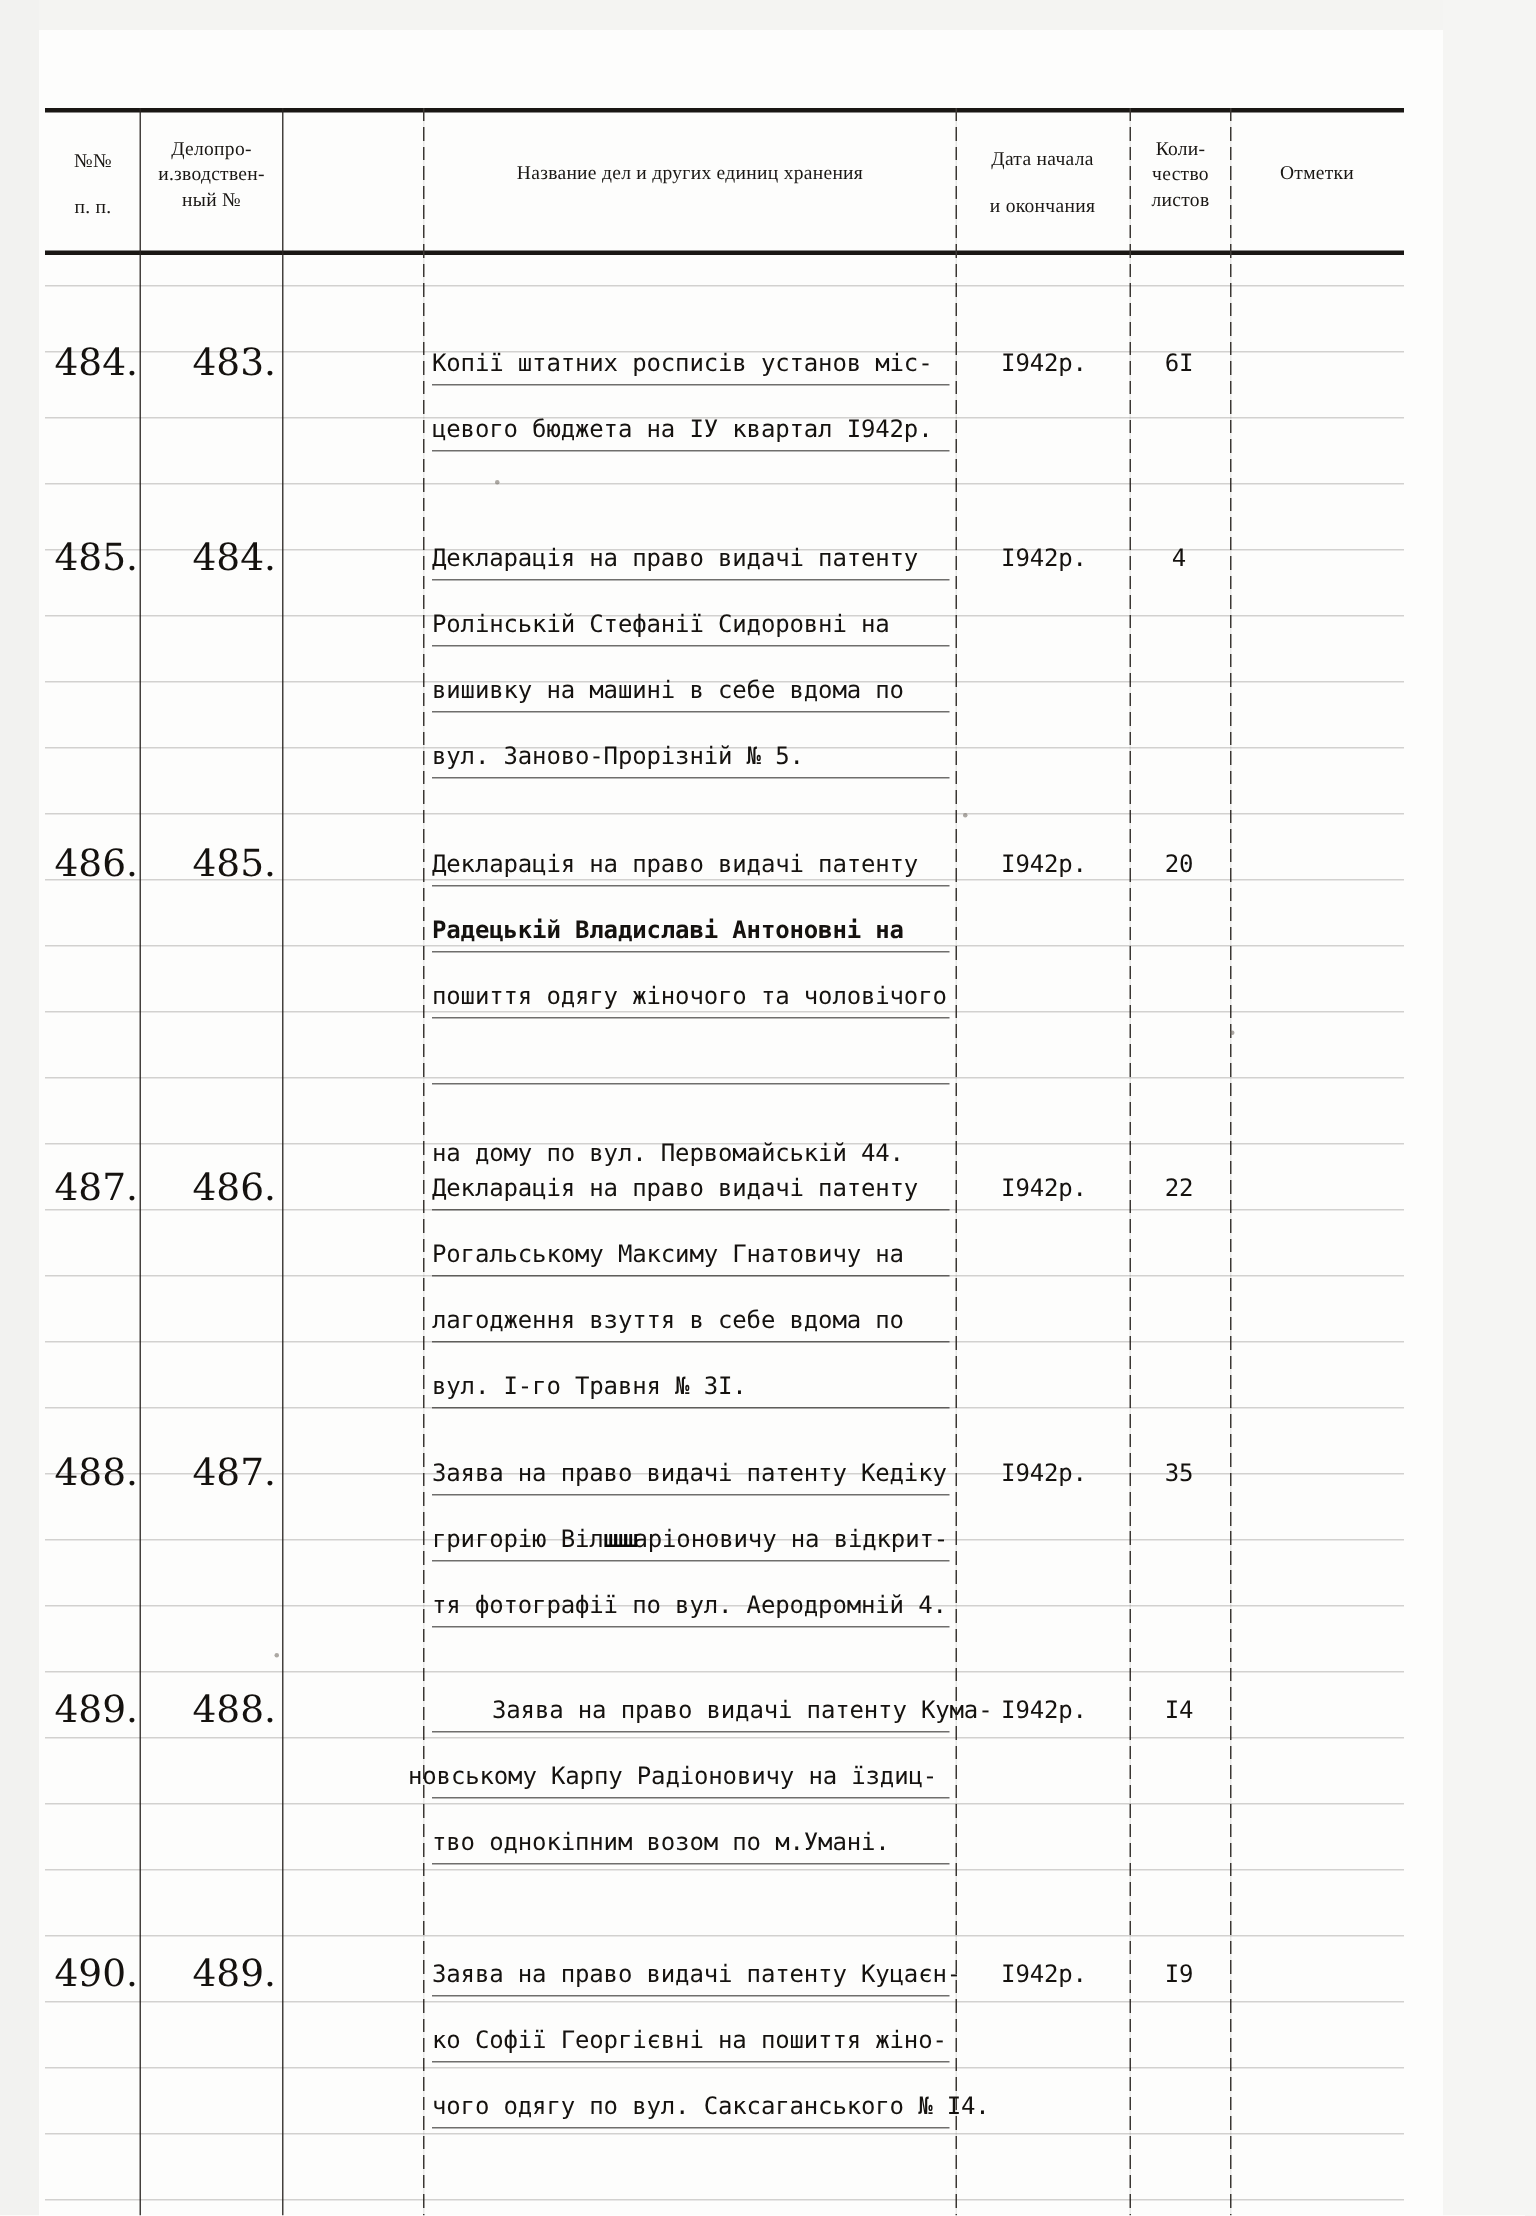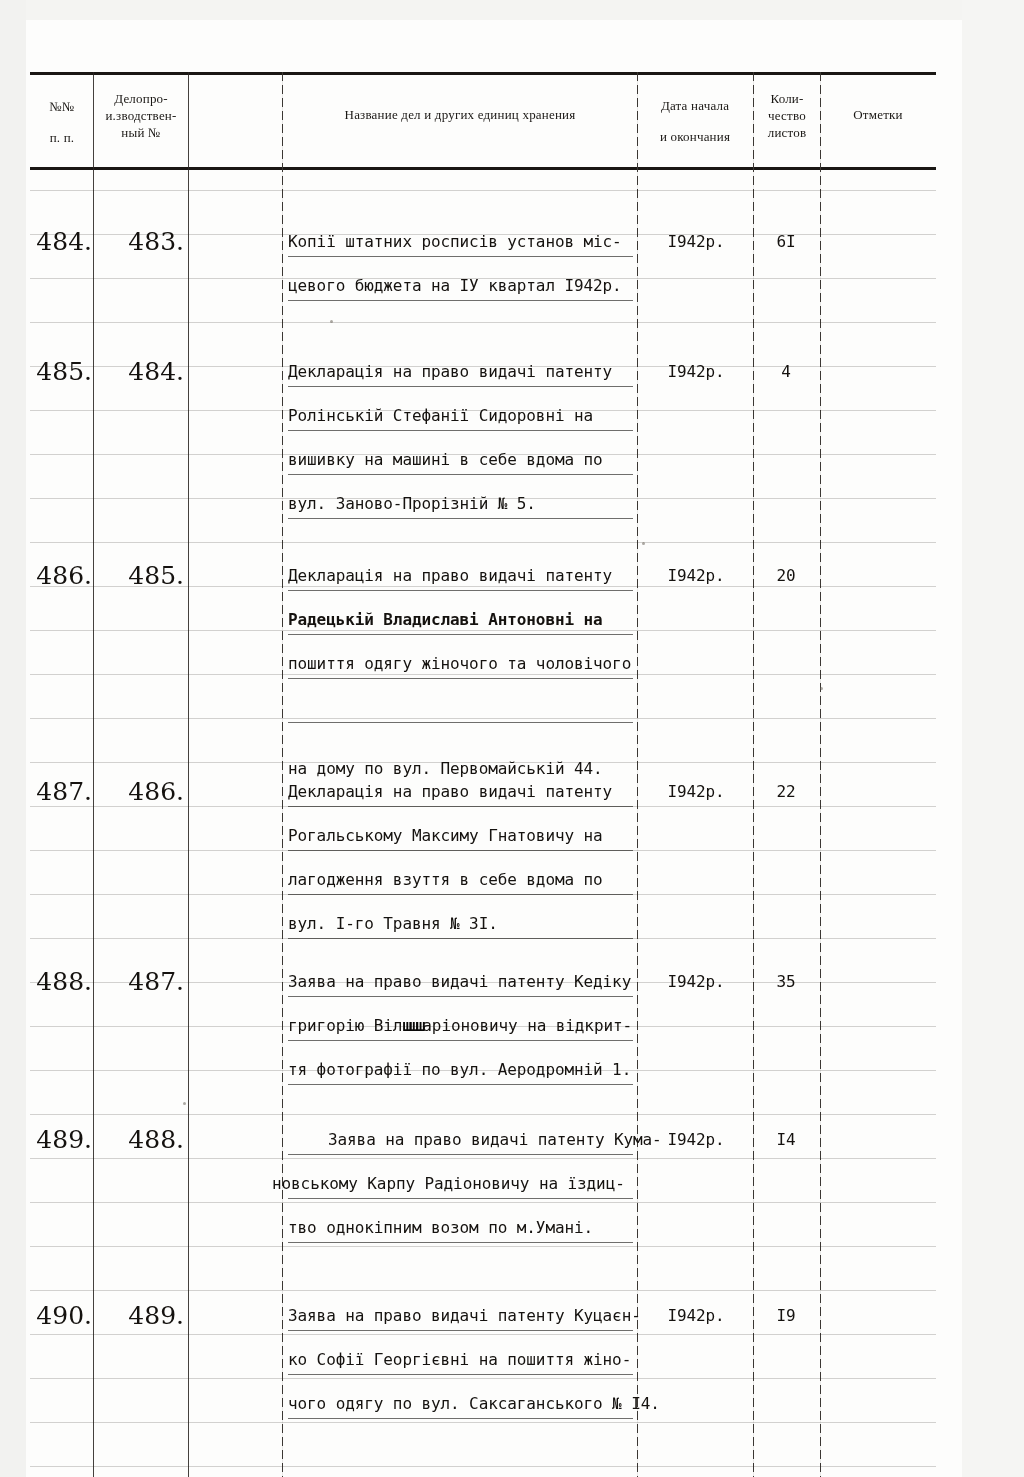--- a/index.html
+++ b/index.html
@@ -269,21 +269,21 @@
         <div class="typed" style="left: 258px; top: 754px;">Рогальському Максиму Гнатовичу на</div>
         <div class="typed" style="left: 258px; top: 798px;">лагодження взуття в себе вдома по</div>
         <div class="typed" style="left: 258px; top: 842px;">вул. І-го Травня № 3І.</div>
         <div class="typed center" style="left: 610px; width: 112px; top: 710px;">І942р.</div>
         <div class="typed center" style="left: 724px; width: 64px; top: 710px;">22</div>
         <div class="typed center" style="left: 792px; width: 112px; top: 710px;"></div>
         <div class="typed num right" style="left: 0px; width: 62px; top: 900px;">488.</div>
         <div class="typed num right" style="left: 66px; width: 88px; top: 900px;">487.</div>
         <div class="typed" style="left: 258px; top: 900px;">Заява на право видачі патенту Кедіку</div>
         <div class="typed" style="left: 258px; top: 944px;">григорію Віл<span class="blot">шшш</span>аріоновичу на відкрит-</div>
-        <div class="typed" style="left: 258px; top: 988px;">тя фотографії по вул. Аеродромній 1.</div>
+        <div class="typed" style="left: 258px; top: 988px;">тя фотографії по вул. Аеродромній 4.</div>
         <div class="typed center" style="left: 610px; width: 112px; top: 900px;">І942р.</div>
         <div class="typed center" style="left: 724px; width: 64px; top: 900px;">35</div>
         <div class="typed center" style="left: 792px; width: 112px; top: 900px;"></div>
         <div class="typed num right" style="left: 0px; width: 62px; top: 1058px;">489.</div>
         <div class="typed num right" style="left: 66px; width: 88px; top: 1058px;">488.</div>
         <div class="typed" style="left: 258px; top: 1058px; margin-left: 40px;">Заява на право видачі патенту Кума-</div>
         <div class="typed" style="left: 242px; top: 1102px;">новському Карпу Радіоновичу на їздиц-</div>
         <div class="typed" style="left: 258px; top: 1146px;">тво однокіпним возом по м.Умані.</div>
         <div class="typed center" style="left: 610px; width: 112px; top: 1058px;">І942р.</div>
         <div class="typed center" style="left: 724px; width: 64px; top: 1058px;">І4</div>

